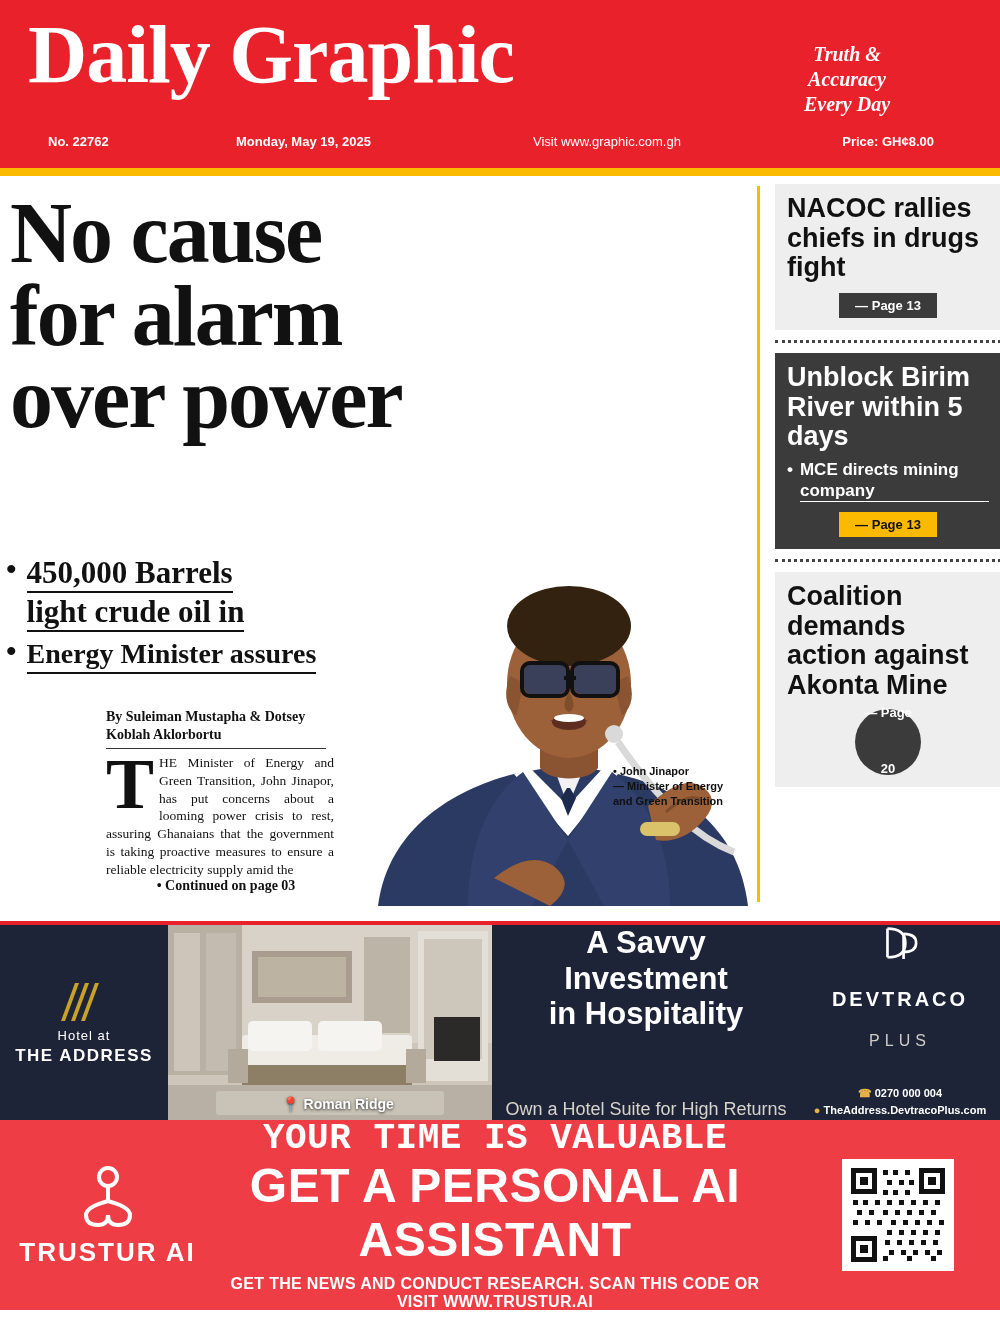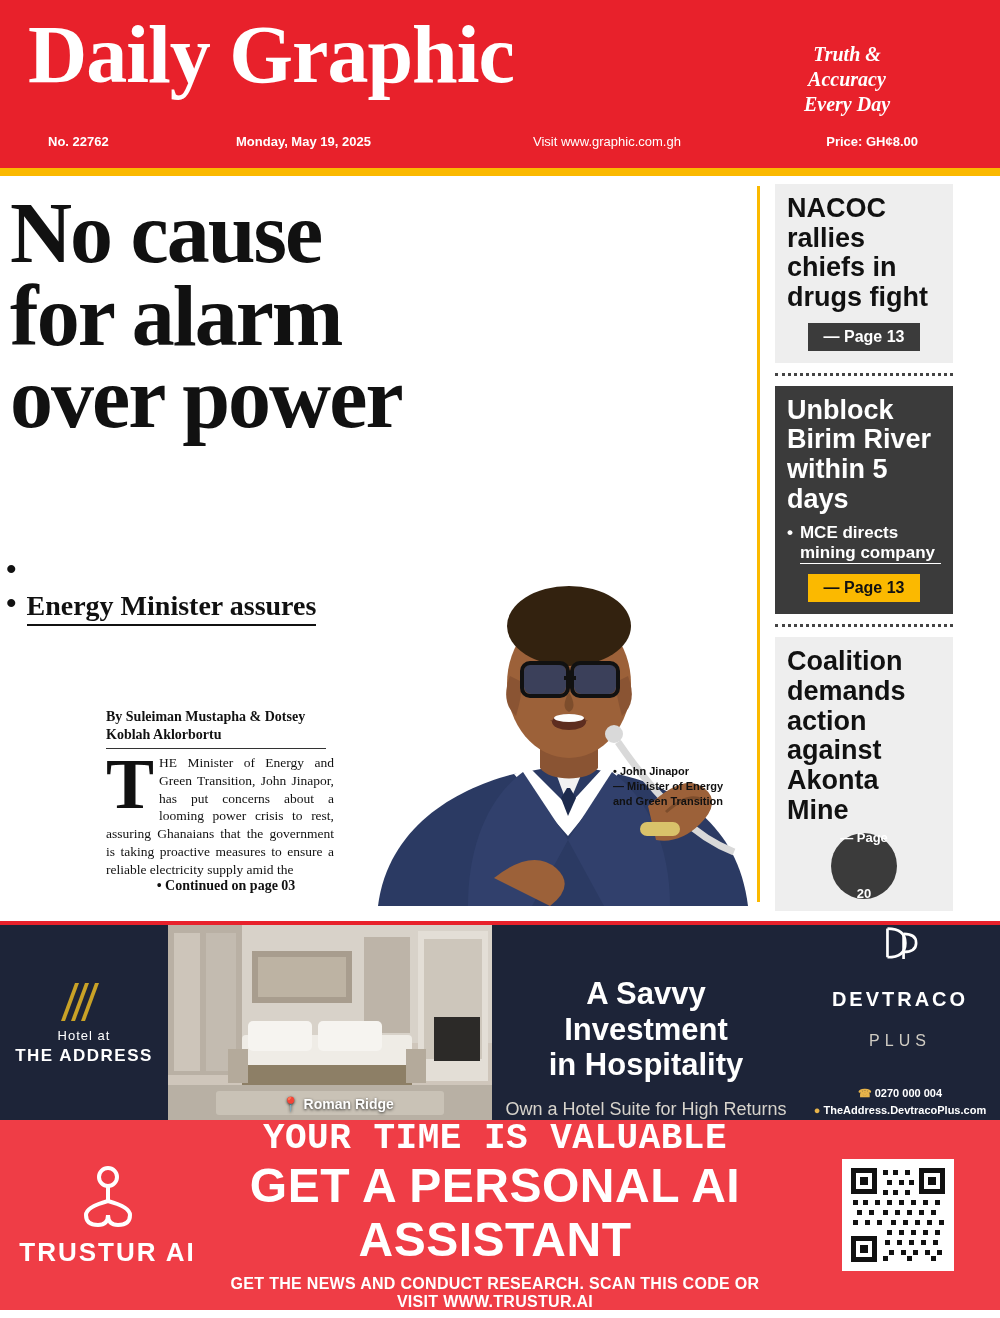--- a/index.html
+++ b/index.html
@@ -46,21 +46,21 @@
     left: 0; right: 0; bottom: 14px;
     height: 20px;
     color: #ffffff;
     font-size: 13px;
     font-weight: bold;
   }
   .masthead-bar span { position: absolute; white-space: nowrap; }
   .mb-issue { left: 48px; }
   .mb-date  { left: 236px; }
   .mb-web   { left: 533px; font-weight: normal; }
-  .mb-price { right: 82px; }
+  .mb-price { right: 66px; }
   .yellow-rule { height: 8px; background: #fbb900; }
   .red-thin { height: 4px; background: #e8212b; }
 
   
   .body-area {
     position: relative;
     height: 745px;
     border-top: 0;
   }
   .divider-v {
@@ -163,39 +163,39 @@
     width: 140px;
     font-family: "Liberation Sans", sans-serif;
     font-weight: bold;
     font-size: 11px;
     line-height: 1.35;
     color: #111;
   }
   .photo-caption .bullet { color: #111; }
 
   
-  .rail { position: absolute; left: 775px; top: 8px; width: 178px; }
+  .rail { position: absolute; left: 775px; top: 8px; width: 226px; }
   .rail-box { padding: 10px 12px 12px 12px; }
   .rail-gray { background: #eeeeee; }
   .rail-dark { background: #3b3b3b; color: #fff; }
   .rail-title {
     font-family: "Liberation Sans", sans-serif;
     font-weight: bold;
     font-size: 27px;
     line-height: 1.1;
     color: #111;
   }
   .rail-dark .rail-title { color: #ffffff; }
   .page-pill {
     display: inline-block;
     margin-top: 10px;
     padding: 5px 16px;
     background: #3b3b3b;
     color: #ffffff;
-    font-size: 16px;
+    font-size: 13px;
     font-weight: bold;
     font-family: "Liberation Sans", sans-serif;
   }
   .page-pill.yellow { background: #fbb900; color: #111; }
   .rail-center { text-align: center; }
   .dotted {
     border-top: 3px dotted #444;
     margin: 10px 0;
     height: 0;
   }
@@ -253,21 +253,21 @@
   .ad1-photo { position: relative; width: 324px; overflow: hidden; }
   .ad1-photo .loc {
     position: absolute; bottom: 8px; left: 16px; right: 0;
     text-align: center;
     color: #fff; font-size: 14px; font-weight: bold;
     text-shadow: 0 1px 3px rgba(0,0,0,.8);
   }
   .ad1-copy {
     flex: 1;
     display: flex; flex-direction: column;
-    align-items: center; justify-content: flex-end;
+    align-items: center; justify-content: space-between;
     color: #ffffff; text-align: center;
     padding: 0 12px;
   }
   .ad1-h {
     font-size: 31px; font-weight: bold; line-height: 1.15;
   }
   .ad1-sub {
     margin-top: 16px;
     font-size: 18px;
     color: #d8d4cc;
@@ -338,20 +338,24 @@
 
       <div class="headline">
         <div>No cause</div>
         <div>for alarm</div>
         <div>over power</div>
       </div>
 
       <div class="kickers">
         <div class="kicker">
           <span class="dot">•</span>
+          <span>
+            <span class="kt">450,000 Barrels</span><br>
+            <span class="kt">light crude oil in</span>
+          </span>
         </div>
         <div class="kicker kicker-2">
           <span class="dot">•</span>
           <span class="kt">Energy Minister assures</span>
         </div>
       </div>
 
       <div class="byline">By Suleiman Mustapha &amp; Dotsey Koblah Aklorbortu</div>
 
       <div class="lead-body">

